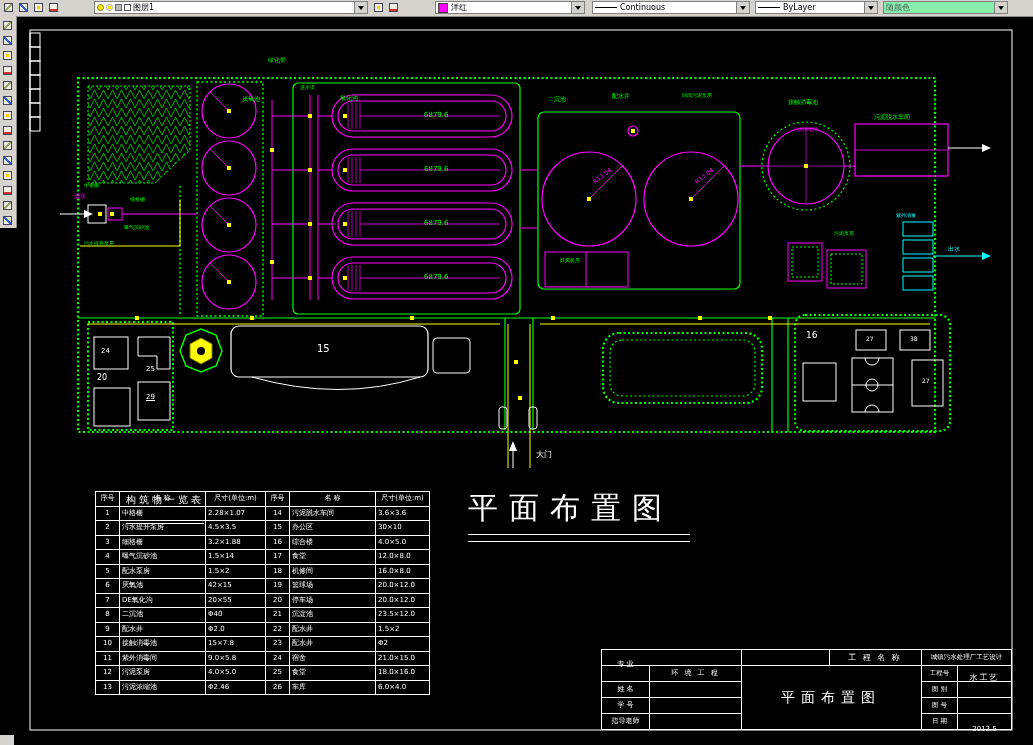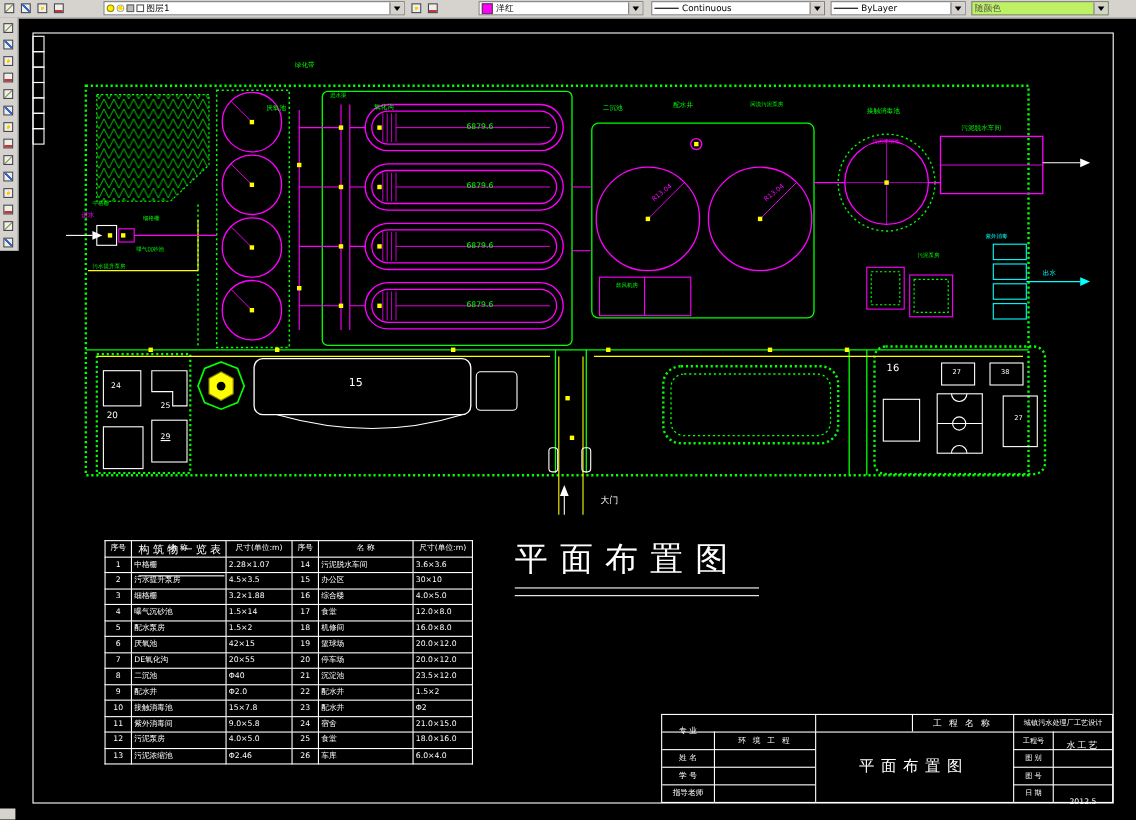--- a/index.html
+++ b/index.html
@@ -38,21 +38,21 @@
     width:0;height:0;border-left:3px solid transparent;border-right:3px solid transparent;
     border-top:4px solid #000;
   }
   .mini-ico{display:inline-block;width:7px;height:7px;margin-right:2px;flex:none;box-sizing:border-box;}
   .bulb{background:#ffee00;border:1px solid #888800;border-radius:50%;}
   .sun{background:radial-gradient(circle,#ffdd00 0 55%,#fff 56%);border:1px solid #aa8;border-radius:50%;}
   .printer{background:#bbb;border:1px solid #666;}
   .chip{background:#fff;border:1px solid #555;}
   .swatch{display:inline-block;width:8px;height:8px;margin-right:3px;border:1px solid #444;flex:none;}
   .line-sample{display:inline-block;width:22px;height:1px;background:#000;margin-right:3px;flex:none;}
-  .combo.disabled{background:#bef264;color:#555;}
+  .combo.disabled{background:#86efac;color:#555;}
   
   #side-toolbar{
     position:absolute;left:0;top:16px;width:16px;background:#d6d3ce;z-index:40;
     border-right:1px solid #8a8a8a;padding-top:1px;
   }
   #side-toolbar .tbtn{display:block;margin:1px 0 1px 0;}
   #status-chip{position:absolute;left:0;top:735px;width:14px;height:10px;background:#d6d3ce;z-index:40;}
   
   #canvas{position:absolute;left:0;top:0;width:1033px;height:745px;}
   #draw-svg{position:absolute;left:0;top:0;z-index:5;pointer-events:none;}
@@ -62,21 +62,21 @@
   
   #main-title{
     position:absolute;left:468px;top:488px;color:#fff;font-size:30px;letter-spacing:11px;
     font-family:"DejaVu Serif","Liberation Serif",serif;z-index:12;
   }
   .title-rule{position:absolute;left:468px;width:222px;height:1px;background:#fff;z-index:12;}
   #table-title{
     position:absolute;left:126px;top:466px;color:#fff;font-size:10px;letter-spacing:3px;
     border-bottom:1px solid #fff;padding-bottom:16px;z-index:12;margin-top:27px;
   }
-  #gate-label{position:absolute;left:536px;top:449px;color:#fff;font-size:8px;z-index:12;margin-left:10px;}
+  #gate-label{position:absolute;left:536px;top:449px;color:#fff;font-size:8px;z-index:12;}
   
   #structure-table{
     position:absolute;left:95px;top:491px;border-collapse:collapse;z-index:12;
     color:#fff;font-size:7px;line-height:1.05;table-layout:fixed;
   }
   #structure-table td,#structure-table th{
     border:1px solid #fff;padding:1px 2px;font-weight:normal;height:11.5px;overflow:hidden;white-space:nowrap;
   }
   #structure-table .c-num{text-align:center;}
   #structure-table .c-name{text-align:left;}

